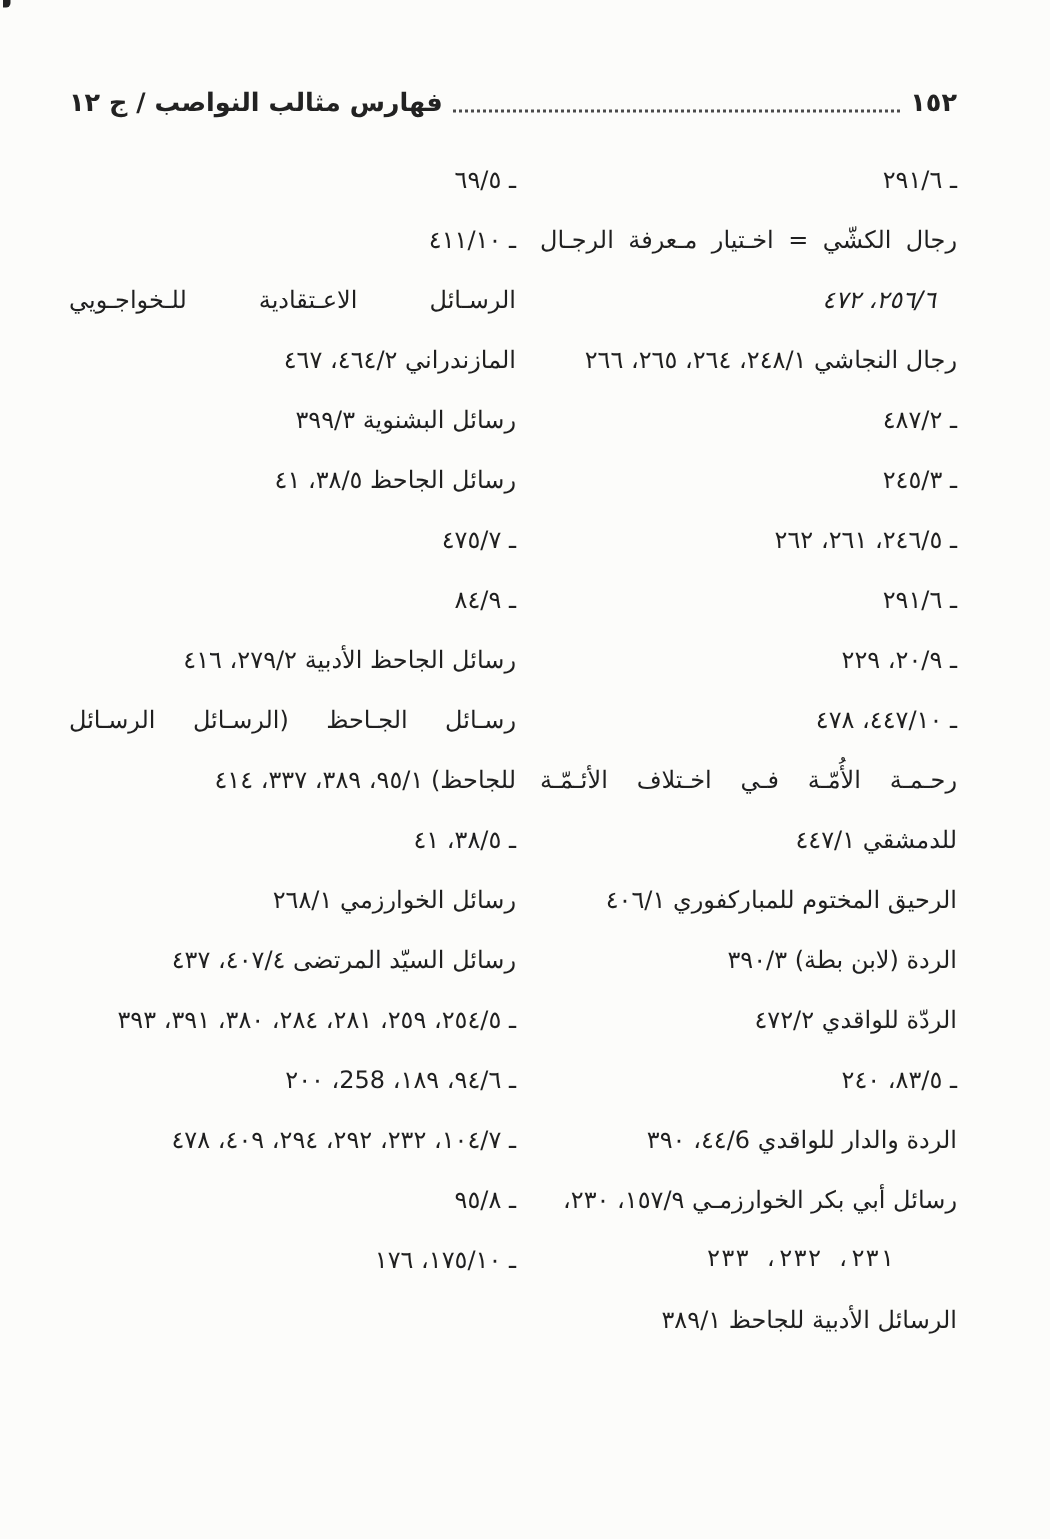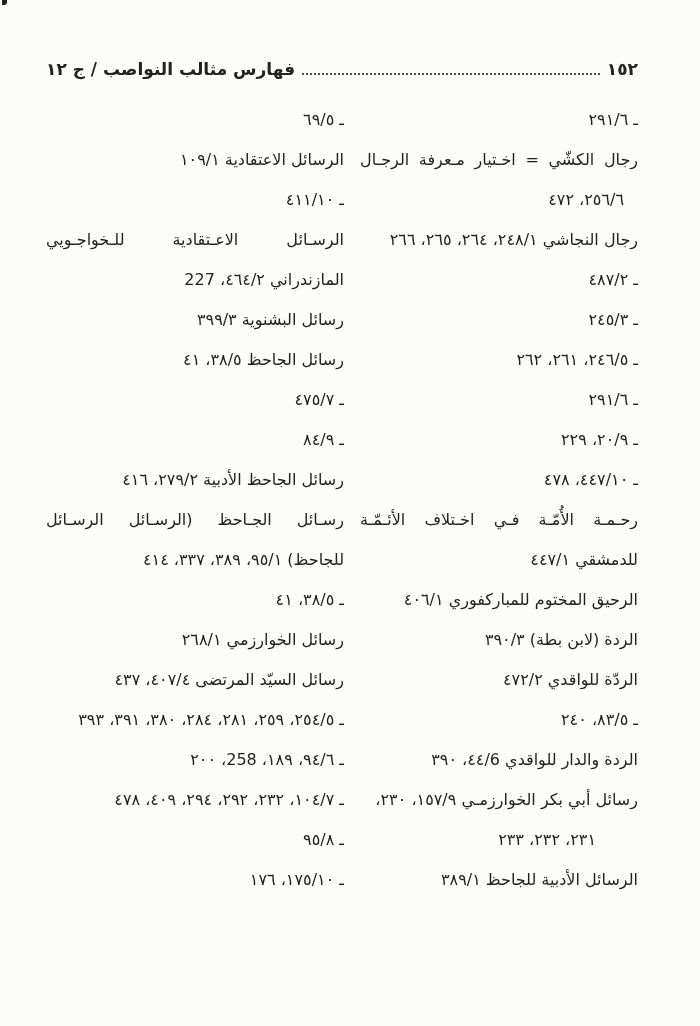--- a/index.html
+++ b/index.html
@@ -38,22 +38,22 @@
   .col{display:flex;flex-direction:column;}
   .col-right{width:278px;}   
   .col-left{flex:1;}
   .line{
     height:40px;line-height:40px;
     font-size:16px;color:#1f1f1f;
     text-align:right;white-space:nowrap;
     direction:rtl;
   }
   .line.just{white-space:normal;text-align:justify;text-align-last:justify;}
-  .line.cont{padding-right:14px;}      
-  .line.cont-lg{padding-right:42px;}   
+  .line.cont{padding-right:14px;font-style:italic;}      
+  .line.cont-lg{padding-right:42px;font-family:Liberation Mono, monospace;}   
 </style>
 </head>
 <body>
 
 <div class="page">
 
   <div class="corner-speck"></div>
 
   <div class="header">
     <div class="pagenum">١٥٢</div>
@@ -81,24 +81,23 @@
       <div class="line">الردّة للواقدي ٤٧٢/٢</div>
       <div class="line">ـ ٨٣/٥، ٢٤٠</div>
       <div class="line">الردة والدار للواقدي ٤٤/6، ٣٩٠</div>
       <div class="line">رسائل أبي بكر الخوارزمـي ١٥٧/٩، ٢٣٠،</div>
       <div class="line cont-lg">٢٣١، ٢٣٢، ٢٣٣</div>
       <div class="line">الرسائل الأدبية للجاحظ ٣٨٩/١</div>
     </div>
 
     <div class="col col-left">
       <div class="line">ـ ٦٩/٥</div>
-      <div class="line">الرسائل الاعتقادية ١٠٩/١</div>
       <div class="line">ـ ٤١١/١٠</div>
       <div class="line just">الرسـائل الاعـتقادية للـخواجـويي</div>
-      <div class="line">المازندراني ٤٦٤/٢، 227</div>
+      <div class="line">المازندراني ٤٦٤/٢، ٤٦٧</div>
       <div class="line">رسائل البشنوية ٣٩٩/٣</div>
       <div class="line">رسائل الجاحظ ٣٨/٥، ٤١</div>
       <div class="line">ـ ٤٧٥/٧</div>
       <div class="line">ـ ٨٤/٩</div>
       <div class="line">رسائل الجاحظ الأدبية ٢٧٩/٢، ٤١٦</div>
       <div class="line just">رسـائل الجـاحظ (الرسـائل الرسـائل</div>
       <div class="line">للجاحظ) ٩٥/١، ٣٨٩، ٣٣٧، ٤١٤</div>
       <div class="line">ـ ٣٨/٥، ٤١</div>
       <div class="line">رسائل الخوارزمي ٢٦٨/١</div>
       <div class="line">رسائل السيّد المرتضى ٤٠٧/٤، ٤٣٧</div>

